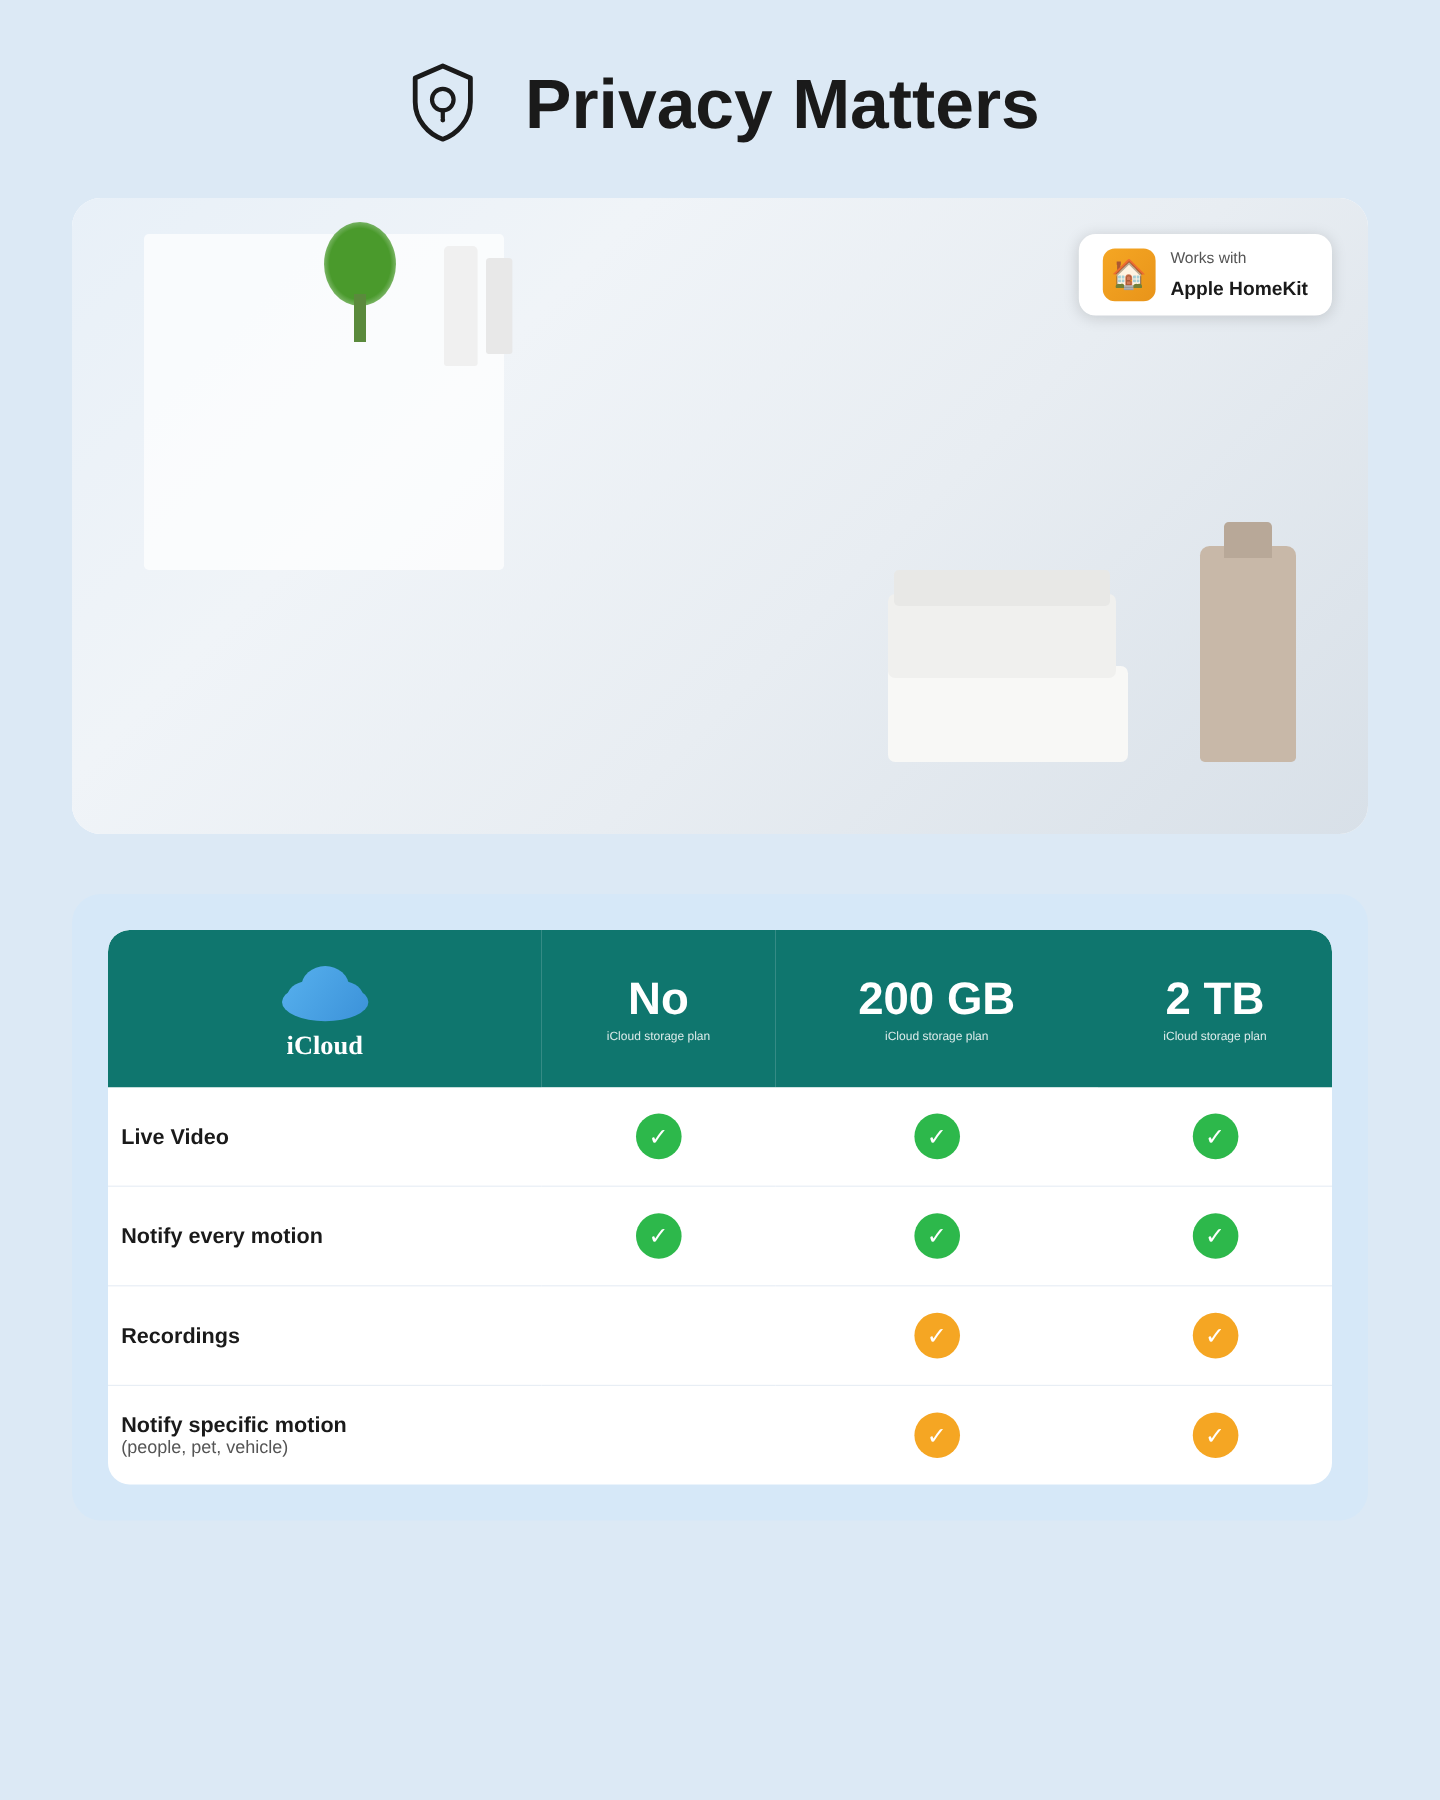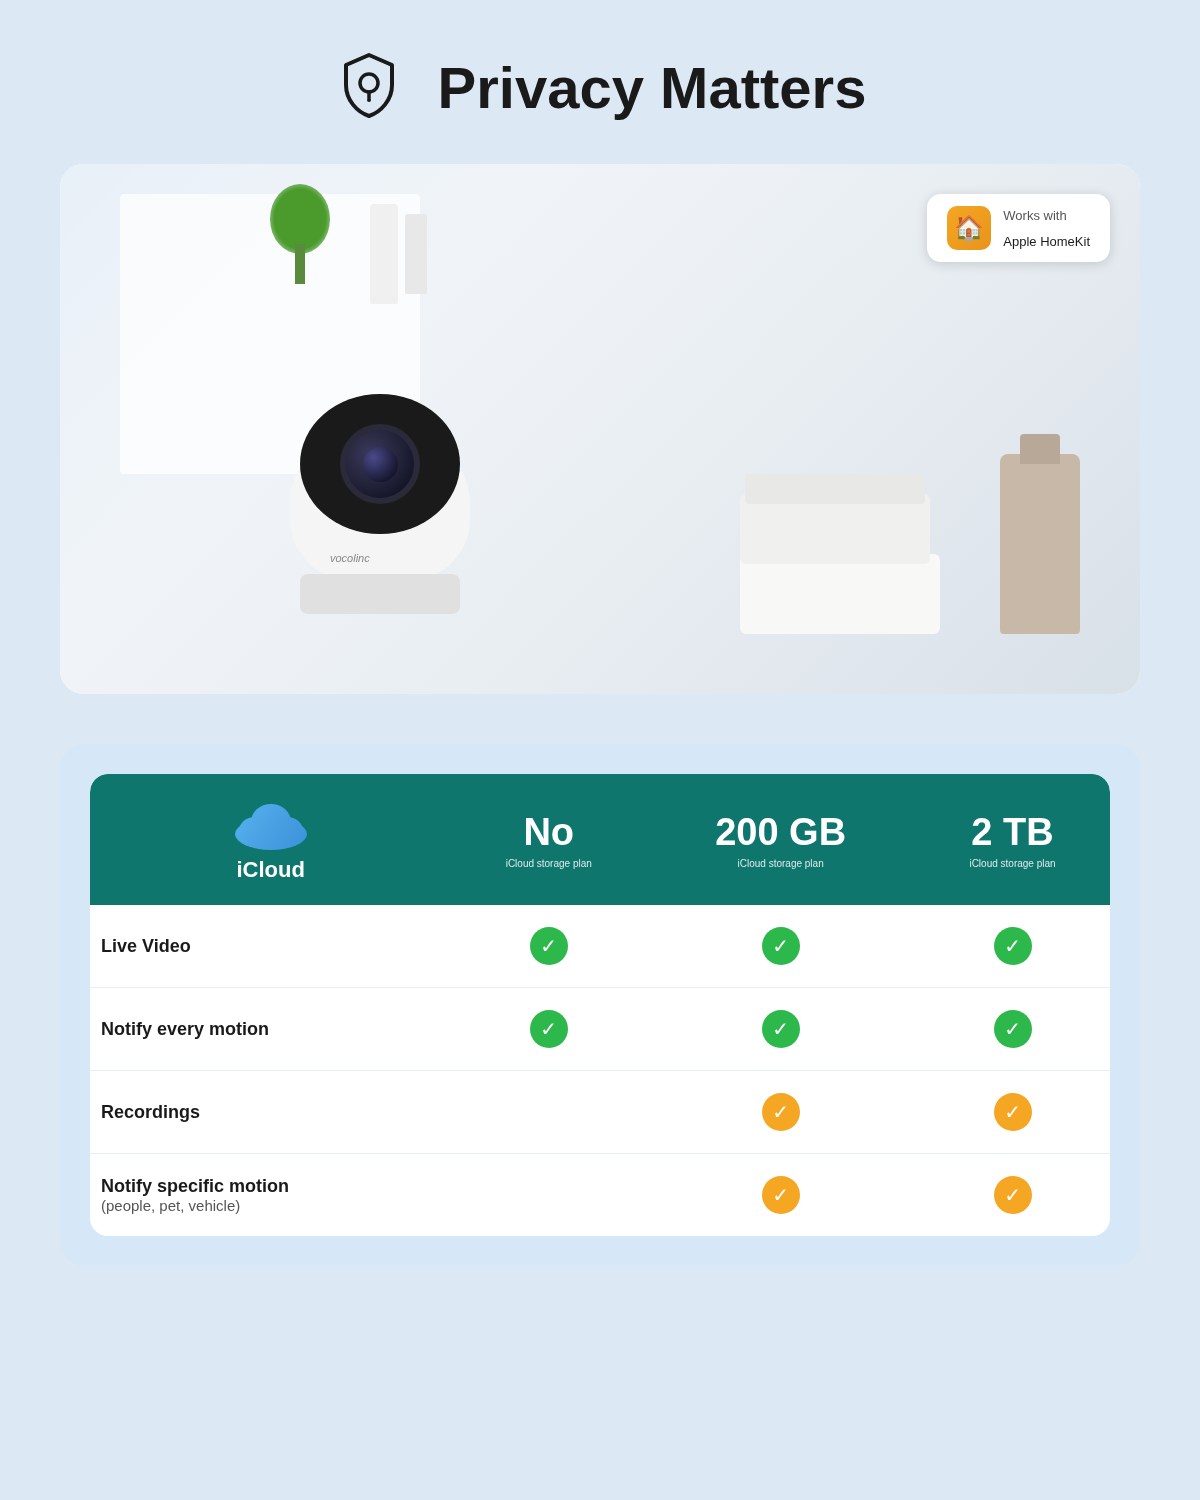--- a/index.html
+++ b/index.html
@@ -250,22 +250,22 @@
     .homekit-text {
       display: flex;
       flex-direction: column;
       gap: 11px;
     }
     .homekit-works-with {
       font-size: 13px;
       color: #555;
     }
     .homekit-name {
-      font-size: 13px;
-      font-weight: 400;
+      font-size: 16px;
+      font-weight: 700;
       color: #1a1a1a;
     }
 
     
     .table-section {
       width: 100%;
       background: #d6e8f8;
       border-radius: 24px;
       padding: 30px;
     }
@@ -280,20 +280,21 @@
 
     
     .table-header-row td {
       background: #0f766e;
       padding: 22px 16px;
       text-align: center;
       vertical-align: middle;
     }
     .table-header-row td:first-child {
       border-radius: 18px 0 0 0;
+      font-family: Liberation Serif, serif;
     }
     .table-header-row td:last-child {
       border-radius: 0 18px 0 0;
     }
 
     .icloud-badge {
       display: inline-flex;
       flex-direction: column;
       align-items: center;
       gap: 6px;
@@ -400,30 +401,20 @@
     <div class="bathroom-shelf"></div>
 
     <div class="plant">
       <div class="plant-leaves"></div>
       <div class="plant-stem"></div>
     </div>
 
     <div class="bottle1"></div>
     <div class="bottle2"></div>
 
-    <div class="camera-device">
-      <div class="cam-body"></div>
-      <div class="cam-head">
-        <div class="cam-lens">
-          <div class="cam-lens-inner"></div>
-        </div>
-      </div>
-      <div class="cam-base"></div>
-      <span class="cam-label">vocolinc</span>
-    </div>
 
     <div class="towel-stack">
       <div class="towel1"></div>
       <div class="towel2"></div>
       <div class="towel3"></div>
     </div>
 
     <div class="right-bottle">
       <div class="right-bottle-top"></div>
     </div>

